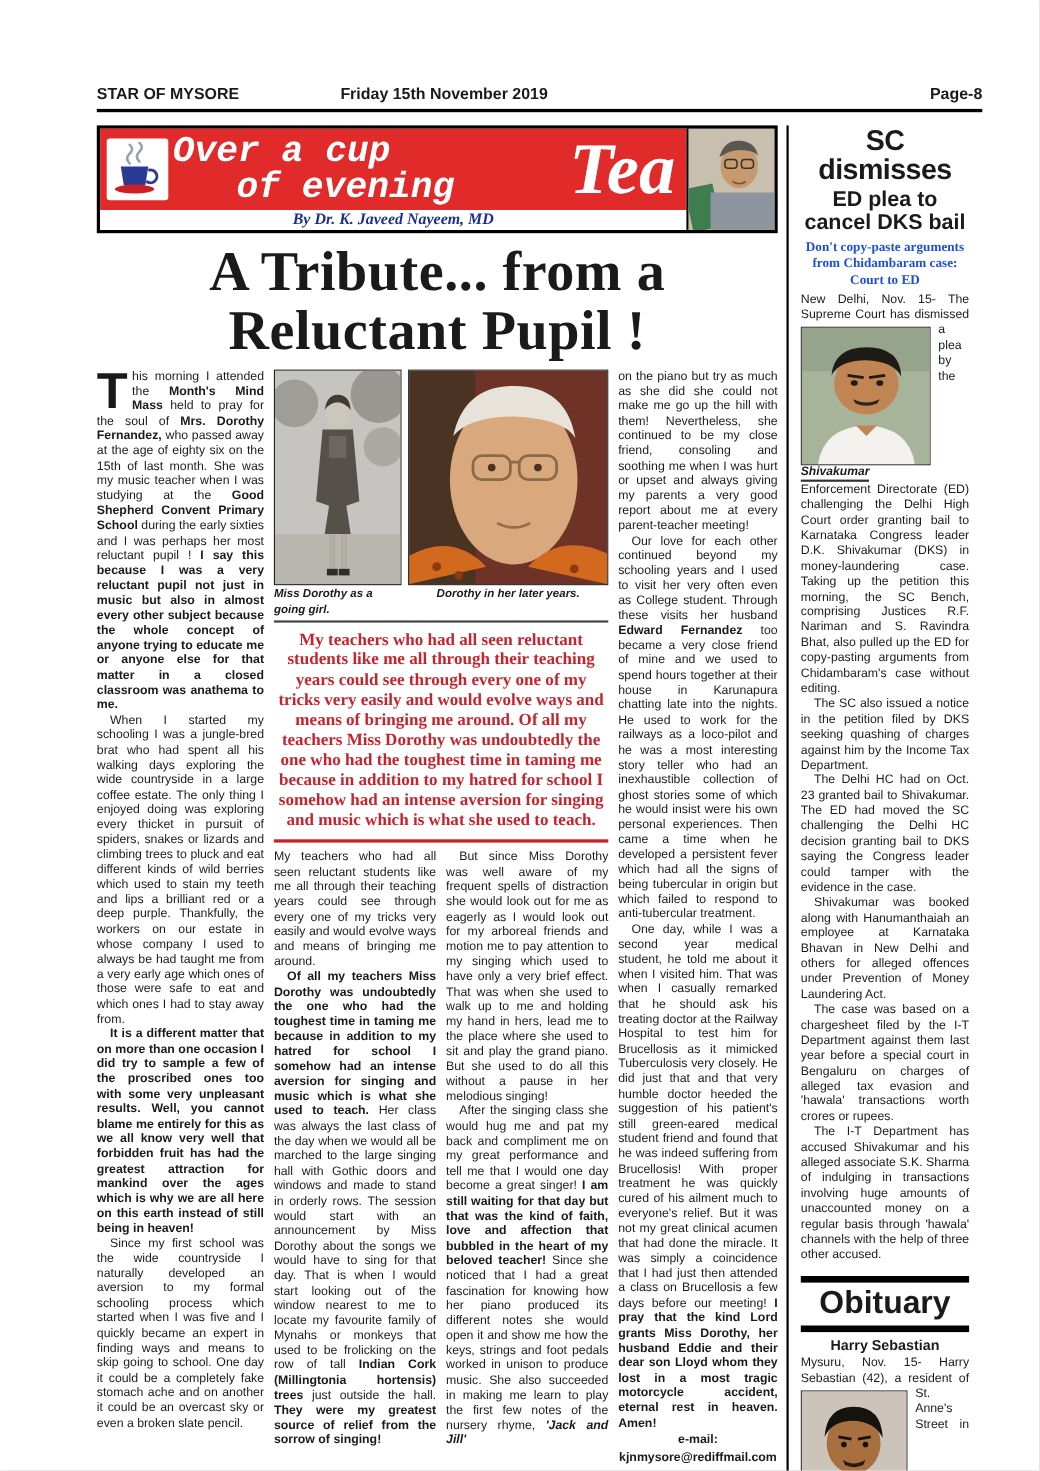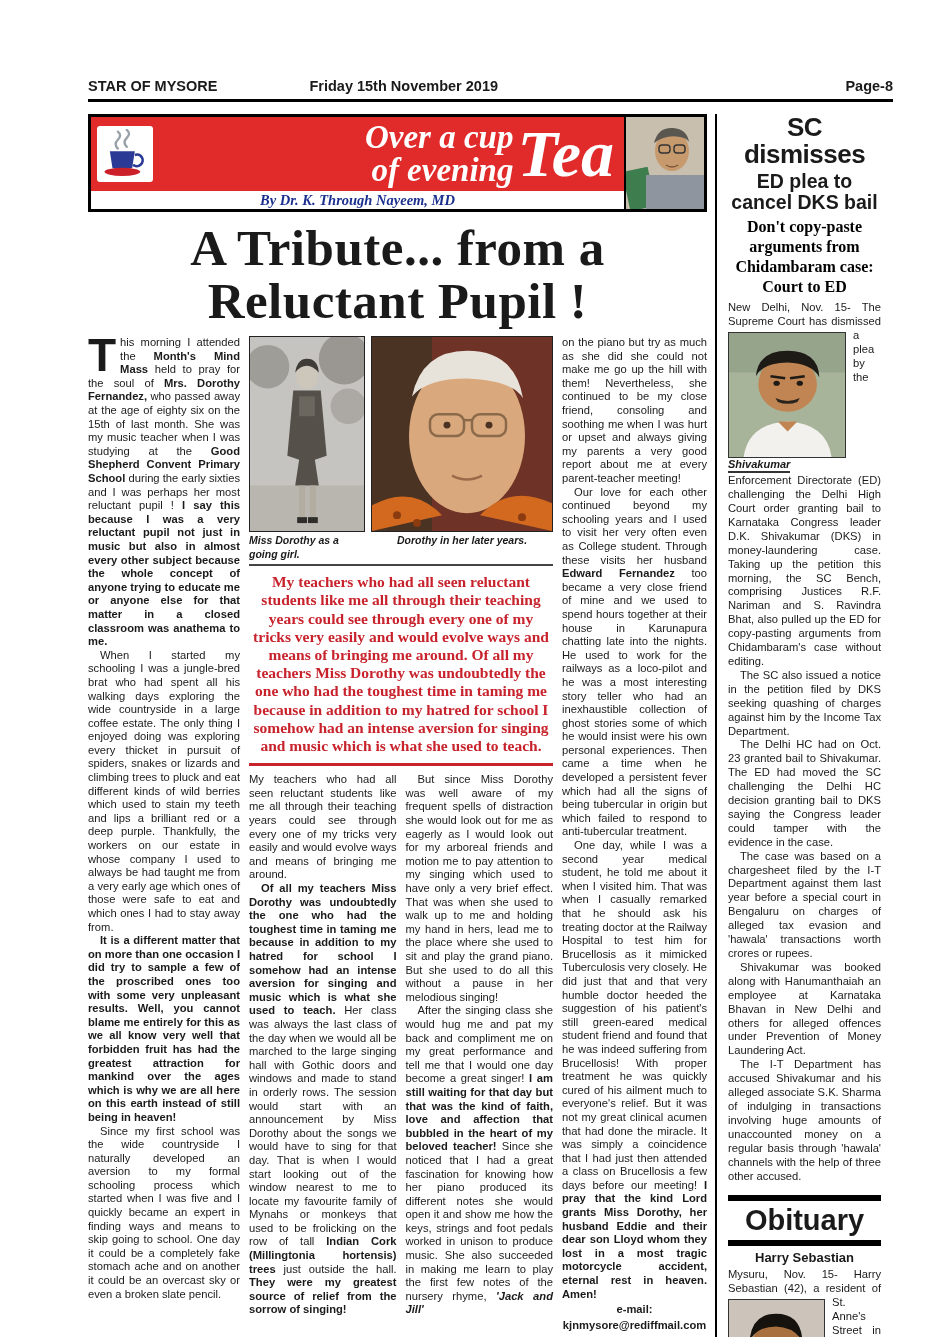--- a/index.html
+++ b/index.html
@@ -14,22 +14,22 @@
   .content{position:absolute;top:114px;left:88px;right:64px;display:flex;gap:11px;}
   .article{width:629px;flex:none;border-right:2px solid #000;border-bottom:4px solid #000;
            padding-right:8px;padding-bottom:8px;box-sizing:border-box;min-height:1176px;}
   .sidebar{flex:1;min-width:0;}
   
   .masthead{border:3px solid #000;height:92px;display:flex;background:#fff;}
   .mh-left{flex:1;display:flex;flex-direction:column;min-width:0;}
   .mh-red{background:#e12a2a;flex:1;display:flex;align-items:center;padding:4px 6px;gap:4px;}
   .cupbox{width:56px;height:56px;background:#fff;border-radius:3px;flex:none;display:flex;
           align-items:center;justify-content:center;}
-  .mh-titles{flex:1;color:#fff;font-family:Liberation Serif, serif;font-style:italic;
-             font-weight:bold;line-height:1.0;text-align:right;}
+  .mh-titles{flex:1;color:#fff;font-family:Liberation Mono, monospace;font-style:italic;
+             font-weight:bold;line-height:1.0;text-align:left;}
   .mh-t1{font-size:33px;display:block;}
   .mh-t2{font-size:33px;display:block;padding-left:58px;}
   .mh-tea{color:#fff;font-family:"Liberation Serif",serif;font-style:italic;font-weight:bold;
           font-size:66px;line-height:.9;padding-right:4px;}
   .mh-byline{height:22px;background:#fff;color:#1b2f8f;font-family:"Liberation Serif",serif;
              font-weight:bold;font-style:italic;font-size:14.5px;display:flex;
              align-items:center;justify-content:center;}
   .mh-photo{width:78px;flex:none;border-left:2px solid #000;}
   .mh-photo svg{display:block;width:100%;height:100%;}
   
@@ -57,21 +57,21 @@
   
   .quote{color:#c8232c;font-family:"Liberation Serif",serif;font-weight:bold;font-size:15.5px;
          line-height:18.2px;text-align:center;padding:7px 2px 8px;border-bottom:3px solid #c8232c;
          margin-bottom:7px;}
   .midcols{display:flex;gap:9px;}
   .midcol{flex:1;min-width:0;}
   .email{font-weight:bold;text-align:center;text-indent:0;margin-top:2px !important;}
   
   .sc-h1{font-size:26px;font-weight:bold;text-align:center;line-height:1.05;letter-spacing:-.5px;margin:0;}
   .sc-h2{font-size:19.5px;font-weight:bold;text-align:center;line-height:1.1;margin:2px 0 4px;}
-  .sc-kicker{color:#000000;font-family:"Liberation Serif",serif;font-weight:bold;font-size:16px;
+  .sc-kicker{color:#1d4ed8;font-family:"Liberation Serif",serif;font-weight:bold;font-size:12px;
              line-height:1.25;text-align:center;margin:0 0 4px;}
   .sb-body{font-size:11.2px;line-height:13.9px;text-align:justify;}
   .sb-body p{margin:0;}
   .shiv-wrap{float:left;width:118px;margin:3px 7px 2px 0;}
   .shiv-wrap svg{display:block;width:100%;height:126px;border:1px solid #333;box-sizing:border-box;}
   .shiv-cap{font-size:11px;font-weight:bold;font-style:italic;text-align:center;
             border-bottom:2px solid #333;padding:1px 0;}
   
   .obit-h{margin:12px 0 4px;border-top:6px solid #000;border-bottom:6px solid #000;
           text-align:center;font-size:29px;font-weight:bold;padding:3px 0;}
@@ -105,21 +105,21 @@
                 <path d="M39 29 a6.5 6.5 0 1 1 -2 11" fill="none" stroke="#2b3a94" stroke-width="3"></path>
                 <ellipse cx="25" cy="48" rx="20" ry="4.5" fill="#cc2028"></ellipse>
               </svg>
             </div>
             <div class="mh-titles">
               <span class="mh-t1">Over a cup</span>
               <span class="mh-t2">of evening</span>
             </div>
             <div class="mh-tea">Tea</div>
           </div>
-          <div class="mh-byline">By Dr. K. Through Nayeem, MD</div>
+          <div class="mh-byline">By Dr. K. Javeed Nayeem, MD</div>
         </div>
         <div class="mh-photo">
           <svg viewBox="0 0 78 92" preserveAspectRatio="none">
             <rect width="78" height="92" fill="#c9bfae"></rect>
             <rect x="0" y="52" width="26" height="40" fill="#3e7d4e" transform="rotate(-12 13 72)"></rect>
             <rect x="20" y="58" width="58" height="34" fill="#8e959e"></rect>
             <ellipse cx="46" cy="34" rx="17" ry="20" fill="#c79a6e"></ellipse>
             <path d="M28 26 q4 -16 19 -15 q14 1 16 14 q-2 -4 -9 -5 q-14 -3 -26 6 Z" fill="#5a5650"></path>
             <rect x="33" y="28" width="11" height="8" rx="3" fill="none" stroke="#333" stroke-width="1.4"></rect>
             <rect x="48" y="28" width="11" height="8" rx="3" fill="none" stroke="#333" stroke-width="1.4"></rect>
@@ -223,22 +223,22 @@
                 <path d="M22 44 q2 -26 26 -26 q25 0 26 27 q-6 -14 -26 -15 q-20 0 -26 14 Z" fill="#1e1a16"></path>
                 <path d="M34 44 l12 2 M62 44 l-12 2" stroke="#1e1a16" stroke-width="2.5"></path>
                 <circle cx="39" cy="51" r="2.6" fill="#1e1a16"></circle>
                 <circle cx="58" cy="51" r="2.6" fill="#1e1a16"></circle>
                 <path d="M38 66 q10 6 20 0 l-2 4 q-8 4 -16 0 Z" fill="#2a241e"></path>
                 <path d="M12 126 q4 -34 36 -36 q32 2 36 36 Z" fill="#f2f1ee"></path>
                 <path d="M40 90 l8 10 l8 -10 Z" fill="#c08552"></path>
               </svg><span class="shiv-cap">Shivakumar</span></span><span>plea by the Enforcement Directorate (ED) challenging the Delhi High Court order granting bail to Karnataka Congress leader D.K. Shivakumar (DKS) in money-laundering case. Taking up the petition this morning, the SC Bench, comprising Justices R.F. Nariman and S. Ravindra Bhat, also pulled up the ED for copy-pasting arguments from Chidambaram's case without editing.</span></p>
         <p class="ind">The SC also issued a notice in the petition filed by DKS seeking quashing of charges against him by the Income Tax Department.</p>
         <p class="ind">The Delhi HC had on Oct. 23 granted bail to Shivakumar. The ED had moved the SC challenging the Delhi HC decision granting bail to DKS saying the Congress leader could tamper with the evidence in the case.</p>
+        <p class="ind">Shivakumar was booked along with Hanumanthaiah an employee at Karnataka Bhavan in New Delhi and others for alleged offences under Prevention of Money Laundering Act.</p>
         <p class="ind">The case was based on a chargesheet filed by the I-T Department against them last year before a special court in Bengaluru on charges of alleged tax evasion and 'hawala' transactions worth crores or rupees.</p>
-        <p class="ind">Shivakumar was booked along with Hanumanthaiah an employee at Karnataka Bhavan in New Delhi and others for alleged offences under Prevention of Money Laundering Act.</p>
         <p class="ind">The I-T Department has accused Shivakumar and his alleged associate S.K. Sharma of indulging in transactions involving huge amounts of unaccounted money on a regular basis through 'hawala' channels with the help of three other accused.</p>
       </div>
 
       <h2 class="obit-h">Obituary</h2>
       <div class="obit-name">Harry Sebastian</div>
       <div class="sb-body">
         <p><span>Mysuru, Nov. 15- Harry Sebastian (42), a resident of St. </span><span class="harry-wrap">
               <svg viewBox="0 0 97 123" preserveAspectRatio="none">
                 <rect width="97" height="123" fill="#ccc4ba"></rect>
                 <ellipse cx="48" cy="48" rx="25" ry="28" fill="#a86f3f"></ellipse>

